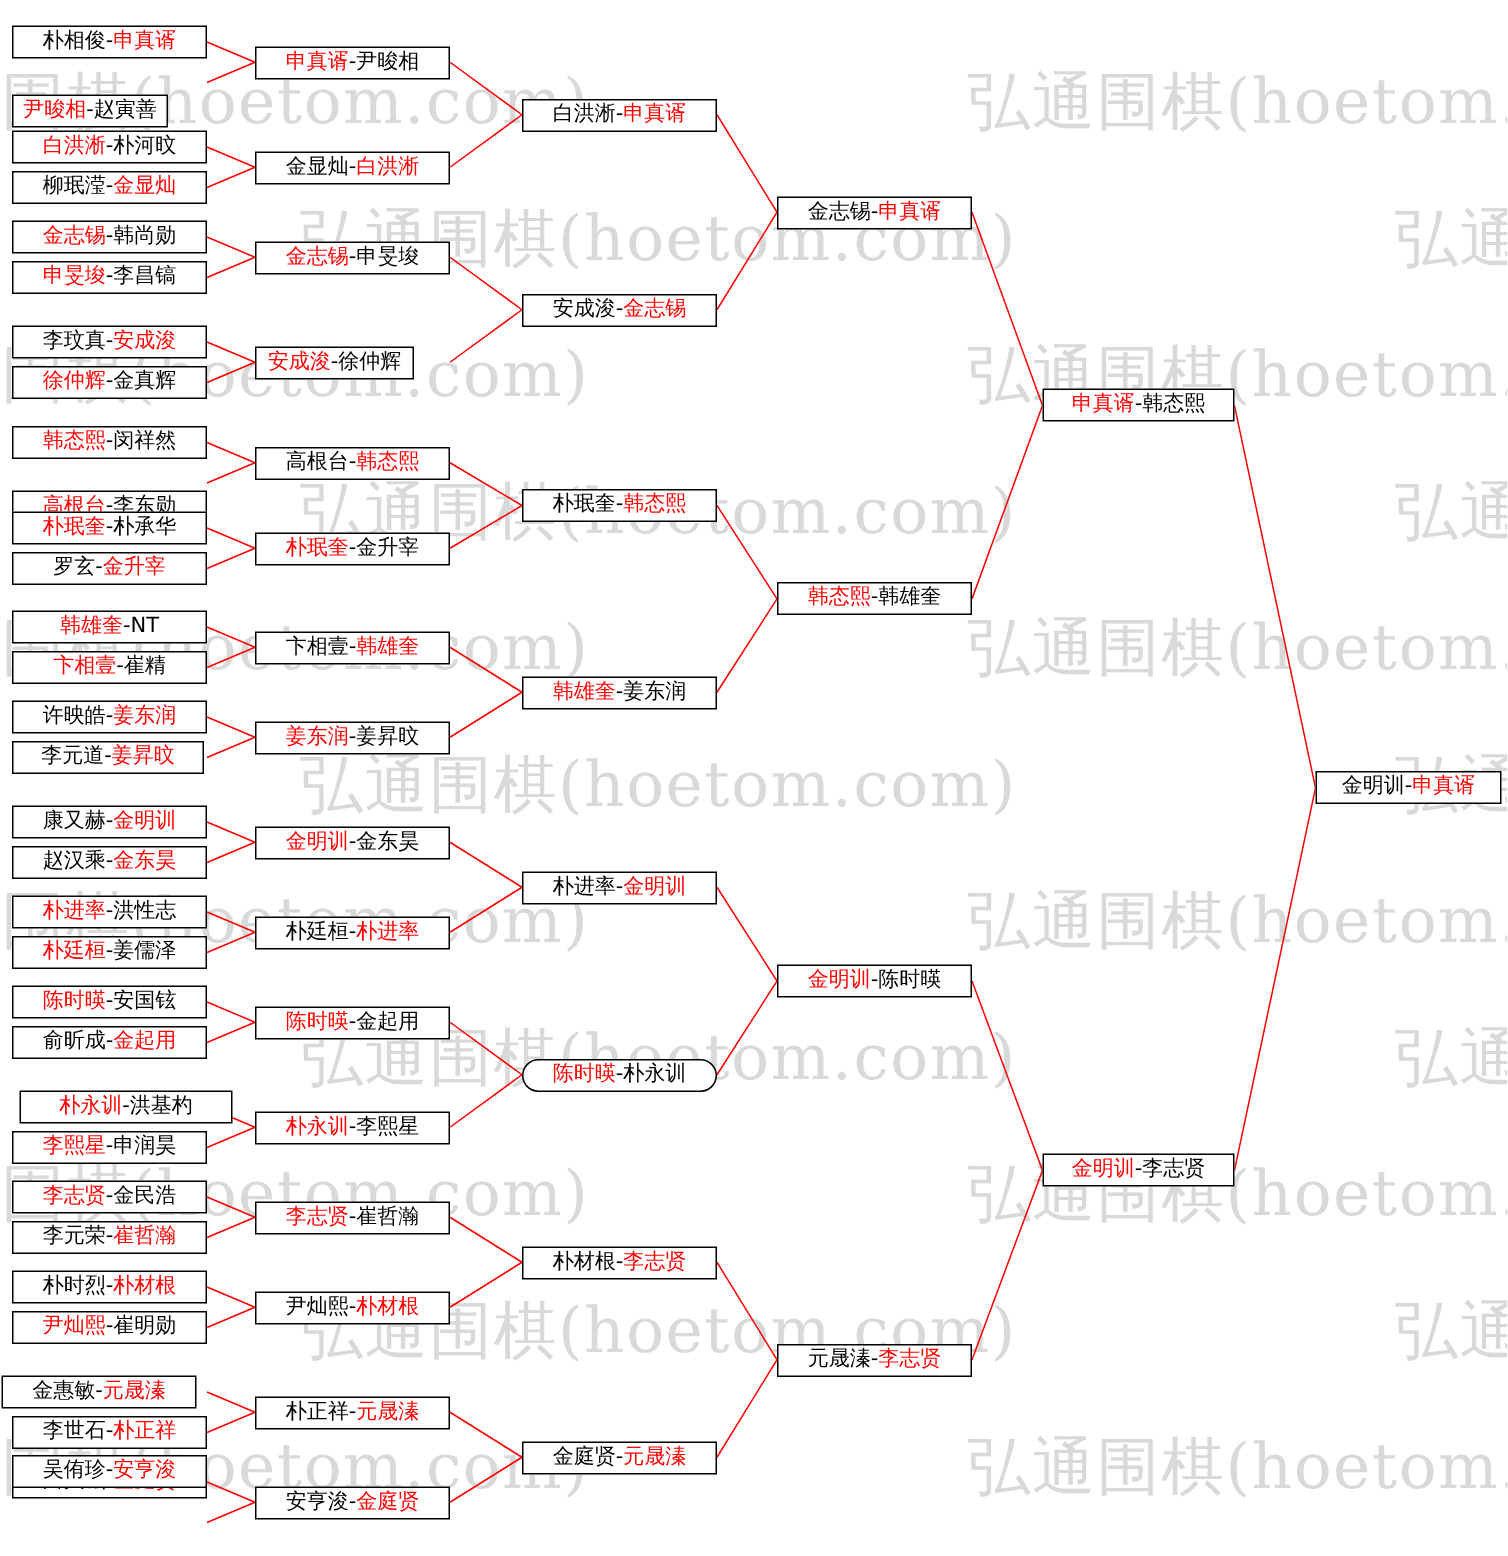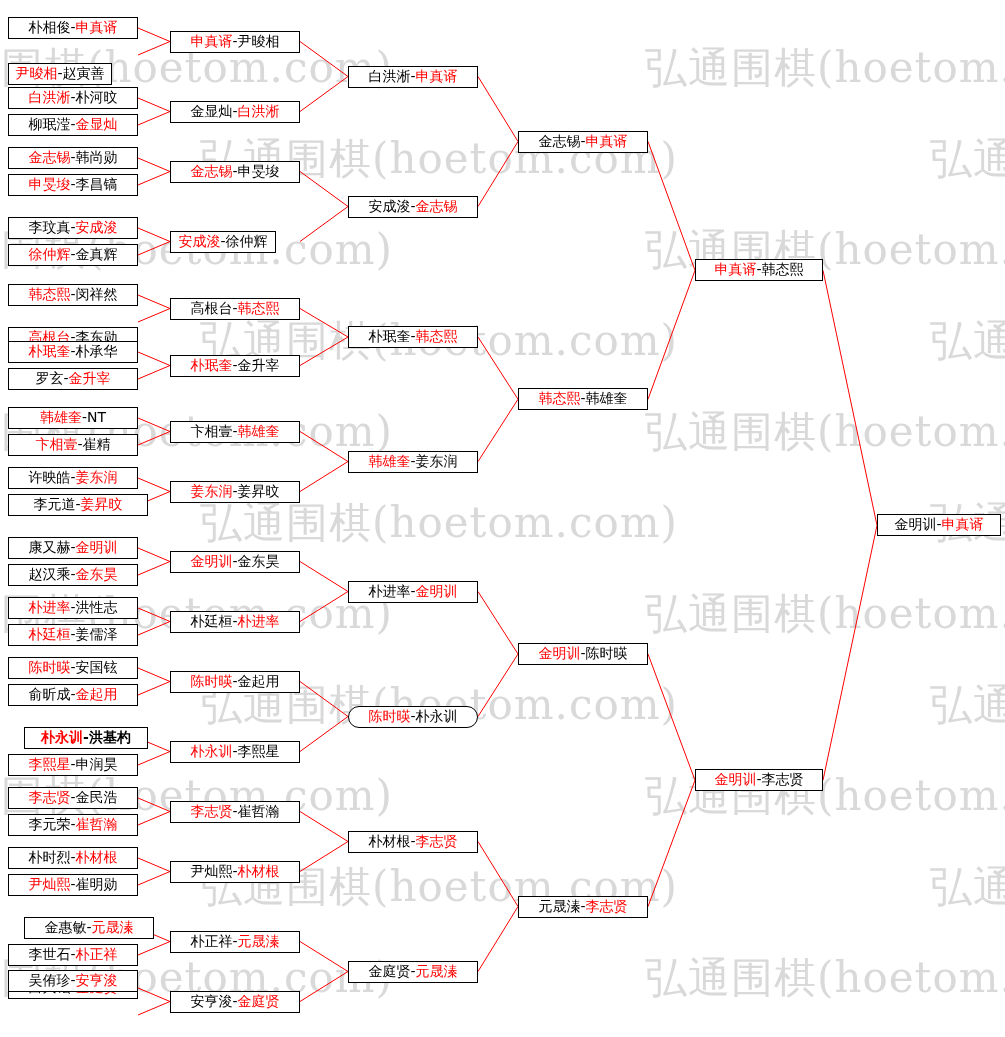--- a/index.html
+++ b/index.html
@@ -158,34 +158,34 @@
       <div class="match-box" style="left: 8px; top: 174px; width: 130px;"><span class="win">申旻埈</span><span class="dash">-</span><span class="lose">李昌镐</span></div>
       <div class="match-box" style="left: 8px; top: 217px; width: 130px;"><span class="lose">李玟真</span><span class="dash">-</span><span class="win">安成浚</span></div>
       <div class="match-box" style="left: 8px; top: 244px; width: 130px;"><span class="win">徐仲辉</span><span class="dash">-</span><span class="lose">金真辉</span></div>
       <div class="match-box" style="left: 8px; top: 284px; width: 130px;"><span class="win">韩态熙</span><span class="dash">-</span><span class="lose">闵祥然</span></div>
       <div class="match-box" style="left: 8px; top: 311px; width: 130px; margin-top: 16px;"><span class="win">高根台</span><span class="dash">-</span><span class="lose">李东勋</span></div>
       <div class="match-box" style="left: 8px; top: 341px; width: 130px;"><span class="win">朴珉奎</span><span class="dash">-</span><span class="lose">朴承华</span></div>
       <div class="match-box" style="left: 8px; top: 368px; width: 130px;"><span class="lose">罗玄</span><span class="dash">-</span><span class="win">金升宰</span></div>
       <div class="match-box" style="left: 8px; top: 407px; width: 130px;"><span class="win">韩雄奎</span><span class="dash">-</span><span class="lose">NT</span></div>
       <div class="match-box" style="left: 8px; top: 434px; width: 130px;"><span class="win">卞相壹</span><span class="dash">-</span><span class="lose">崔精</span></div>
       <div class="match-box" style="left: 8px; top: 467px; width: 130px;"><span class="lose">许映皓</span><span class="dash">-</span><span class="win">姜东润</span></div>
-      <div class="match-box" style="left: 8px; top: 494px; width: 140px;"><span class="lose">李元道</span><span class="dash">-</span><span class="win">姜昇旼</span></div>
+      <div class="match-box" style="left: 8px; top: 494px; width: 128px;"><span class="lose">李元道</span><span class="dash">-</span><span class="win">姜昇旼</span></div>
       <div class="match-box" style="left: 8px; top: 537px; width: 130px;"><span class="lose">康又赫</span><span class="dash">-</span><span class="win">金明训</span></div>
       <div class="match-box" style="left: 8px; top: 564px; width: 130px;"><span class="lose">赵汉乘</span><span class="dash">-</span><span class="win">金东昊</span></div>
       <div class="match-box" style="left: 8px; top: 597px; width: 130px;"><span class="win">朴进率</span><span class="dash">-</span><span class="lose">洪性志</span></div>
       <div class="match-box" style="left: 8px; top: 624px; width: 130px;"><span class="win">朴廷桓</span><span class="dash">-</span><span class="lose">姜儒泽</span></div>
       <div class="match-box" style="left: 8px; top: 657px; width: 130px;"><span class="win">陈时暎</span><span class="dash">-</span><span class="lose">安国铉</span></div>
       <div class="match-box" style="left: 8px; top: 684px; width: 130px;"><span class="lose">俞昕成</span><span class="dash">-</span><span class="win">金起用</span></div>
-      <div class="match-box" style="left: 24px; top: 727px; width: 124px; font-weight: bold;"><span class="win">朴永训</span><span class="dash">-</span><span class="lose">洪基杓</span></div>
+      <div class="match-box" style="left: 13px; top: 727px; width: 142px;"><span class="win">朴永训</span><span class="dash">-</span><span class="lose">洪基杓</span></div>
       <div class="match-box" style="left: 8px; top: 754px; width: 130px;"><span class="win">李熙星</span><span class="dash">-</span><span class="lose">申润昊</span></div>
       <div class="match-box" style="left: 8px; top: 787px; width: 130px;"><span class="win">李志贤</span><span class="dash">-</span><span class="lose">金民浩</span></div>
       <div class="match-box" style="left: 8px; top: 814px; width: 130px;"><span class="lose">李元荣</span><span class="dash">-</span><span class="win">崔哲瀚</span></div>
       <div class="match-box" style="left: 8px; top: 847px; width: 130px;"><span class="lose">朴时烈</span><span class="dash">-</span><span class="win">朴材根</span></div>
       <div class="match-box" style="left: 8px; top: 874px; width: 130px;"><span class="win">尹灿熙</span><span class="dash">-</span><span class="lose">崔明勋</span></div>
-      <div class="match-box" style="left: 24px; top: 917px; width: 130px;"><span class="lose">金惠敏</span><span class="dash">-</span><span class="win">元晟溱</span></div>
+      <div class="match-box" style="left: 1px; top: 917px; width: 130px;"><span class="lose">金惠敏</span><span class="dash">-</span><span class="win">元晟溱</span></div>
       <div class="match-box" style="left: 8px; top: 944px; width: 130px;"><span class="lose">李世石</span><span class="dash">-</span><span class="win">朴正祥</span></div>
       <div class="match-box" style="left: 8px; top: 977px; width: 130px;"><span class="lose">白大铉</span><span class="dash">-</span><span class="win">金庭贤</span></div>
       <div class="match-box" style="left: 8px; top: 970px; width: 130px;"><span class="lose">吴侑珍</span><span class="dash">-</span><span class="win">安亨浚</span></div>
       <div class="match-box" style="left: 170px; top: 30.5px; width: 130px;"><span class="win">申真谞</span><span class="dash">-</span><span class="lose">尹晙相</span></div>
       <div class="match-box" style="left: 170px; top: 100.5px; width: 130px;"><span class="lose">金显灿</span><span class="dash">-</span><span class="win">白洪淅</span></div>
       <div class="match-box" style="left: 170px; top: 160.5px; width: 130px;"><span class="win">金志锡</span><span class="dash">-</span><span class="lose">申旻埈</span></div>
       <div class="match-box" style="left: 170px; top: 230.5px; width: 106px;"><span class="win">安成浚</span><span class="dash">-</span><span class="lose">徐仲辉</span></div>
       <div class="match-box" style="left: 170px; top: 297.5px; width: 130px;"><span class="lose">高根台</span><span class="dash">-</span><span class="win">韩态熙</span></div>
       <div class="match-box" style="left: 170px; top: 354.5px; width: 130px;"><span class="win">朴珉奎</span><span class="dash">-</span><span class="lose">金升宰</span></div>
       <div class="match-box" style="left: 170px; top: 420.5px; width: 130px;"><span class="lose">卞相壹</span><span class="dash">-</span><span class="win">韩雄奎</span></div>

